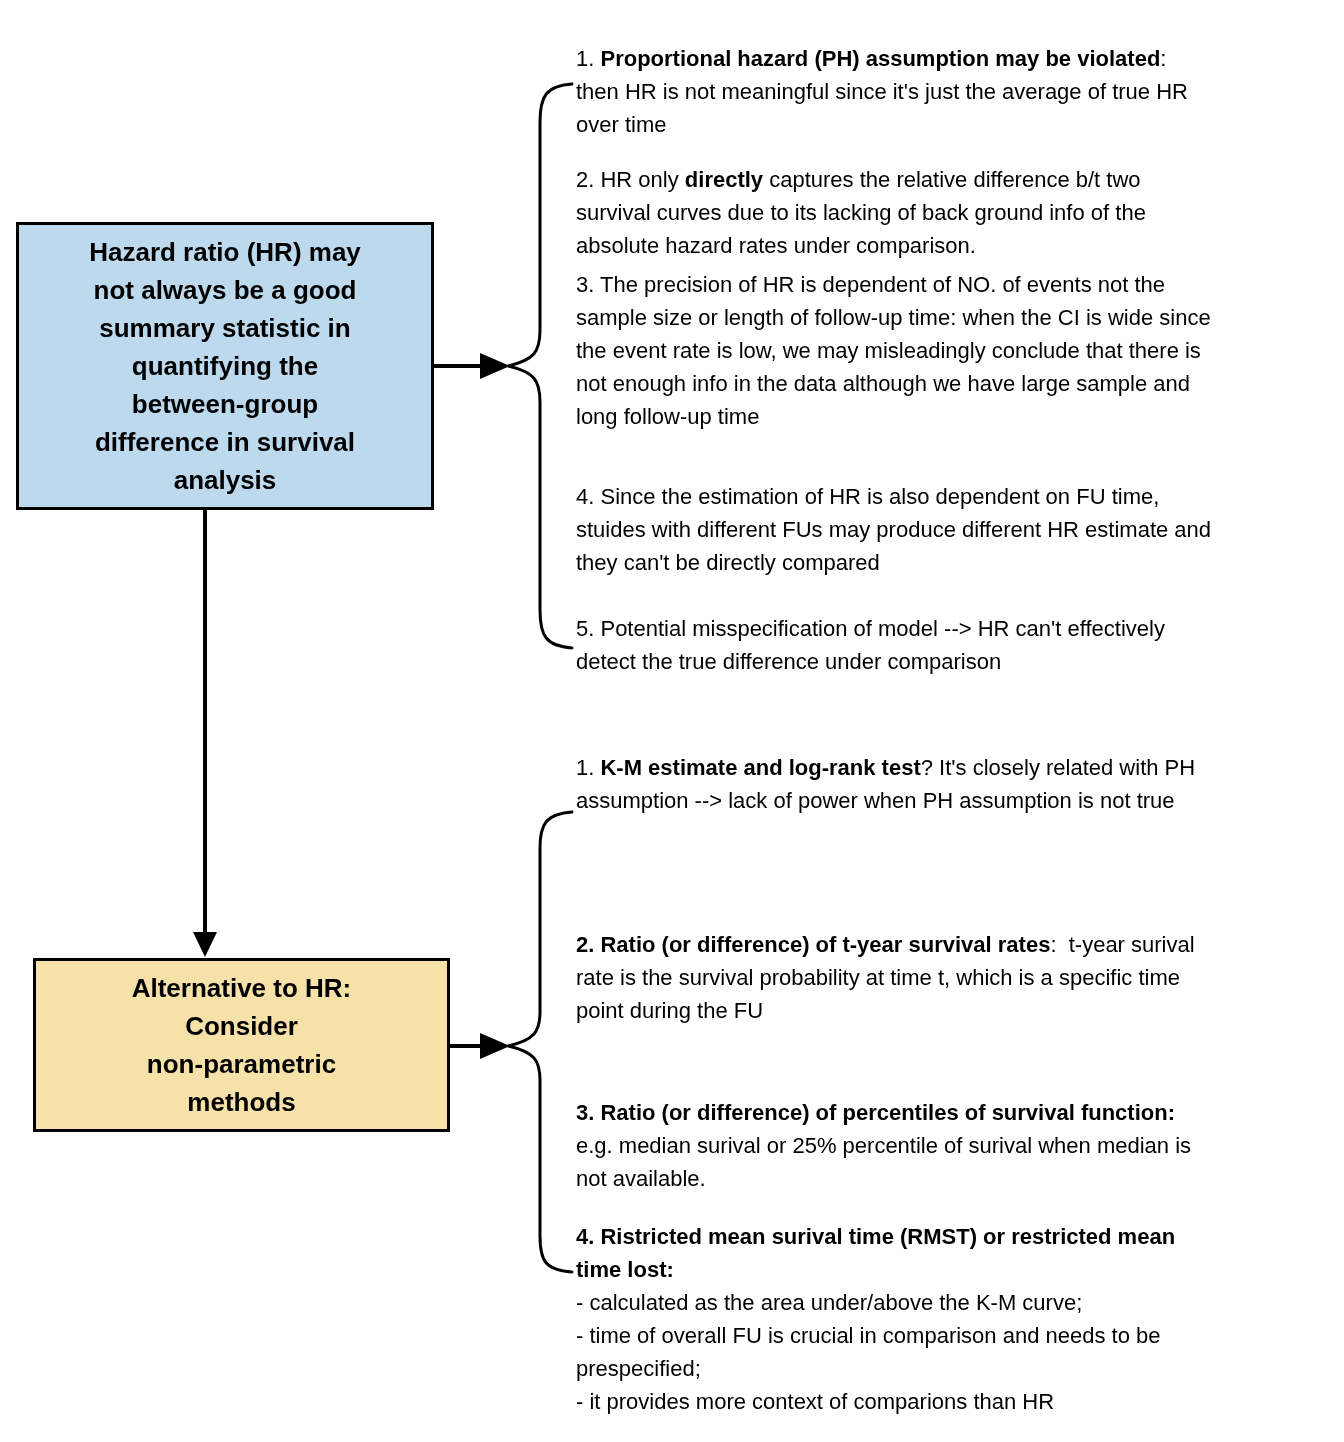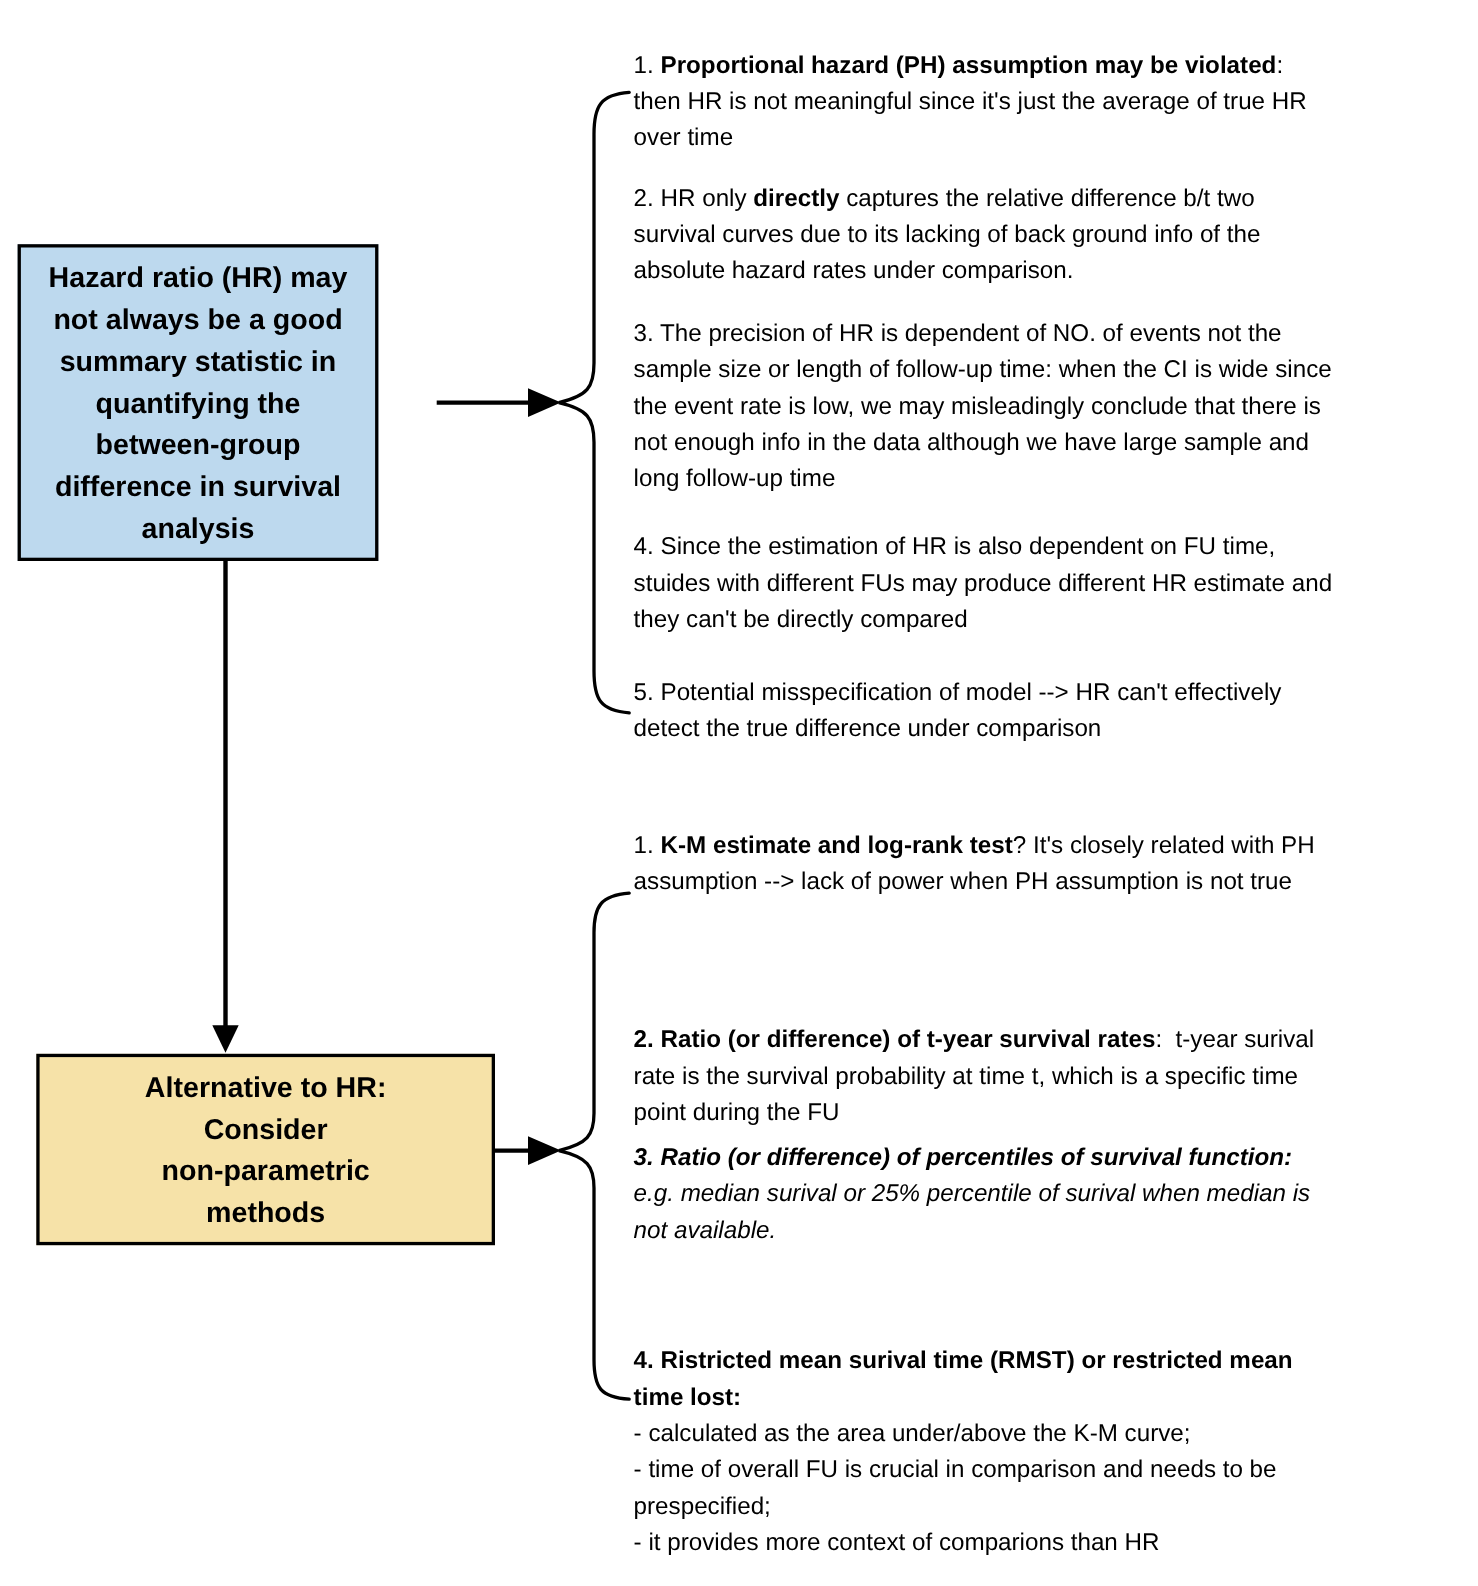--- a/index.html
+++ b/index.html
@@ -27,21 +27,21 @@
     justify-content: center;
     text-align: center;
     font-weight: 700;
     white-space: pre-line;
   }
   .node-box .box-label {
     white-space: pre-line;
   }
   #hr-box {
     left: 16px; top: 222px;
-    width: 328px; height: 288px;
+    width: 418px; height: 288px;
     font-size: 26px; line-height: 38px;
     padding: 6px 10px;
   }
   #alt-box {
     left: 33px; top: 958px;
     width: 417px; height: 174px;
     font-size: 26px; line-height: 38px;
     padding: 6px 10px;
   }
   .notes {
@@ -97,38 +97,38 @@
 methods</span>
   </div>
 
   <div class="notes">
       <div class="note-item" style="top: 42px;"><span>1. </span><span class="b">Proportional hazard (PH) assumption may be violated</span><span>:
 then HR is not meaningful since it's just the average of true HR
 over time</span></div>
       <div class="note-item" style="top: 163px;"><span>2. HR only </span><span class="b">directly</span><span> captures the relative difference b/t two
 survival curves due to its lacking of back ground info of the
 absolute hazard rates under comparison.</span></div>
-      <div class="note-item" style="top: 286px;"><span>3. The precision of HR is dependent of NO. of events not the
+      <div class="note-item" style="top: 268px;"><span>3. The precision of HR is dependent of NO. of events not the
 sample size or length of follow-up time: when the CI is wide since
 the event rate is low, we may misleadingly conclude that there is
 not enough info in the data although we have large sample and
 long follow-up time</span></div>
       <div class="note-item" style="top: 480px;"><span>4. Since the estimation of HR is also dependent on FU time,
 stuides with different FUs may produce different HR estimate and
 they can't be directly compared</span></div>
       <div class="note-item" style="top: 612px;"><span>5. Potential misspecification of model --&gt; HR can't effectively
 detect the true difference under comparison</span></div>
     </div>
   <div class="notes">
       <div class="note-item" style="top: 751px;"><span>1. </span><span class="b">K-M estimate and log-rank test</span><span>? It's closely related with PH
 assumption --&gt; lack of power when PH assumption is not true</span></div>
       <div class="note-item" style="top: 928px;"><span class="b">2. Ratio (or difference) of t-year survival rates</span><span>:  t-year surival
 rate is the survival probability at time t, which is a specific time
 point during the FU</span></div>
-      <div class="note-item" style="top: 1035px; font-style: italic;"><span class="b">3. Ratio (or difference) of percentiles of survival function:</span><span>
+      <div class="note-item" style="top: 1096px;"><span class="b">3. Ratio (or difference) of percentiles of survival function:</span><span>
 e.g. median surival or 25% percentile of surival when median is
 not available.</span></div>
       <div class="note-item" style="top: 1220px;"><span class="b">4. Ristricted mean surival time (RMST) or restricted mean
 time lost:</span><span>
 - calculated as the area under/above the K-M curve;
 - time of overall FU is crucial in comparison and needs to be
 prespecified;
 - it provides more context of comparions than HR</span></div>
     </div>
 

